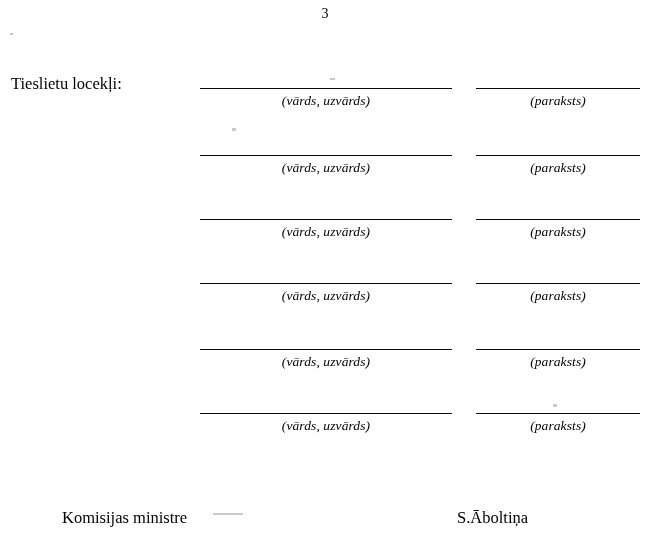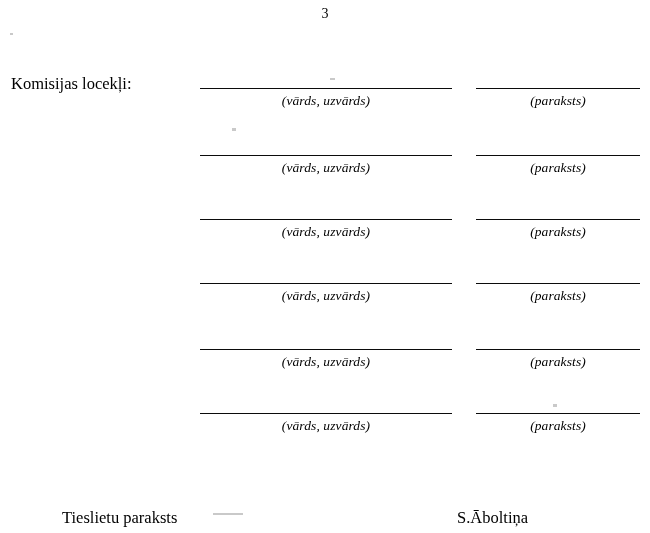--- a/index.html
+++ b/index.html
@@ -91,21 +91,21 @@
     background: #c9c9c9;
   }
 </style>
 </head>
 <body>
 
 <div class="page">
 
   <div class="page-number">3</div>
 
-  <div class="members-label">Komisijas locekļi:</div>
+  <div class="members-label">Tieslietu locekļi:</div>
 
   <div class="sig-row" style="top:88px;">
     <div class="sig-cell cell-name">
       <div class="rule"></div>
       <div class="caption">(vārds, uzvārds)</div>
     </div>
     <div class="sig-cell cell-sign">
       <div class="rule"></div>
       <div class="caption">(paraksts)</div>
     </div>
@@ -159,21 +159,21 @@
     <div class="sig-cell cell-name">
       <div class="rule"></div>
       <div class="caption">(vārds, uzvārds)</div>
     </div>
     <div class="sig-cell cell-sign">
       <div class="rule"></div>
       <div class="caption">(paraksts)</div>
     </div>
   </div>
 
-  <div class="footer-left">Tieslietu paraksts</div>
+  <div class="footer-left">Komisijas ministre</div>
   <div class="footer-right">S.Āboltiņa</div>
 
   <div class="speck" style="left:10px; top:33px; width:3px; height:2px;"></div>
   <div class="speck" style="left:232px; top:128px; width:4px; height:3px;"></div>
   <div class="speck" style="left:330px; top:78px; width:5px; height:2px;"></div>
   <div class="speck" style="left:553px; top:404px; width:4px; height:3px;"></div>
   <div class="speck" style="left:213px; top:513px; width:30px; height:2px;"></div>
 </div>
 
 </body></html>

